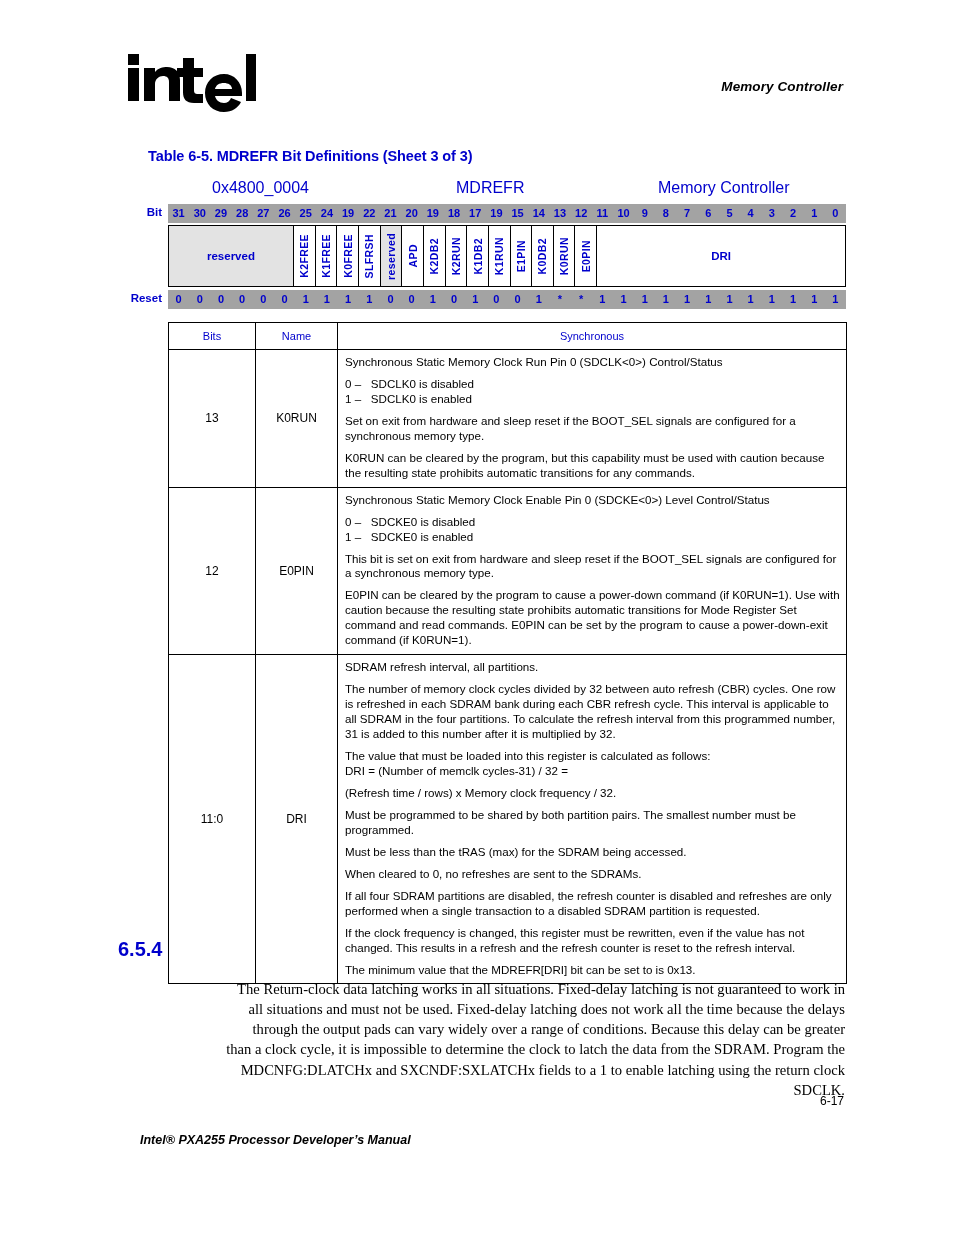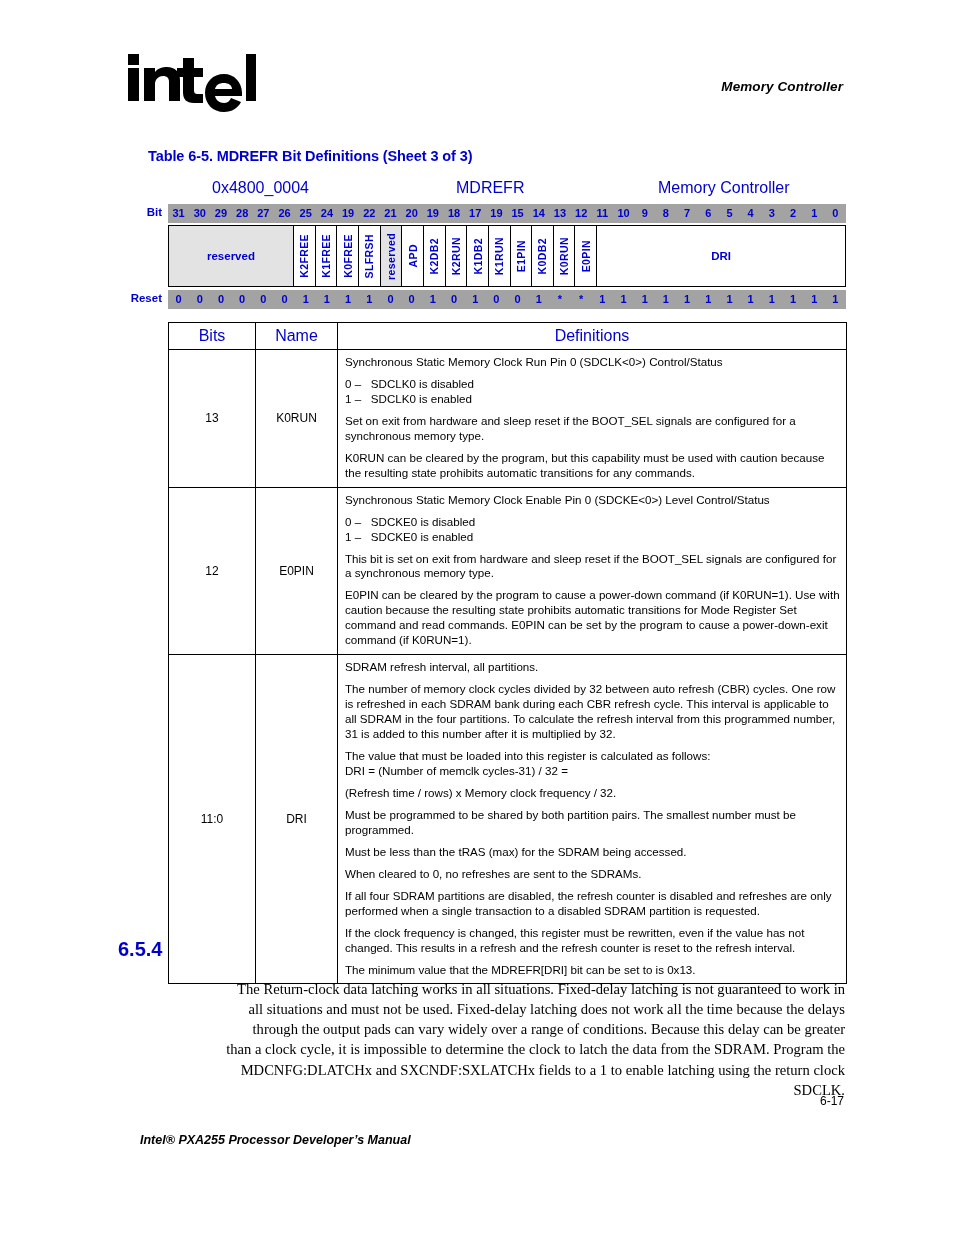--- a/index.html
+++ b/index.html
@@ -146,21 +146,21 @@
     table-layout: fixed;
   }
   .desc-table td, .desc-table th {
     border: 1px solid #000;
     vertical-align: top;
     padding: 0;
   }
   .desc-table thead th {
     color: #0000CC;
     font-weight: normal;
-    font-size: 16px;
+    font-size: 11px;
     text-align: center;
     height: 26px;
     vertical-align: middle;
   }
   td.c-bits, td.c-name {
     text-align: center;
     vertical-align: middle;
     font-size: 12px;
   }
   td.c-desc {
@@ -383,21 +383,21 @@
   <table class="desc-table">
     <colgroup>
       <col style="width:87px">
       <col style="width:82px">
       <col style="width:509px">
     </colgroup>
     <thead>
       <tr>
         <th>Bits</th>
         <th>Name</th>
-        <th>Definitions</th>
+        <th>Synchronous</th>
       </tr>
     </thead>
     <tbody id="descbody">
         <tr>
           <td class="c-bits">13</td>
           <td class="c-name">K0RUN</td>
           <td class="c-desc">
             <p>Synchronous Static Memory Clock Run Pin 0 (SDCLK&lt;0&gt;) Control/Status</p>
             <div class="bitlist">
               <div>0 –   SDCLK0 is disabled</div>

